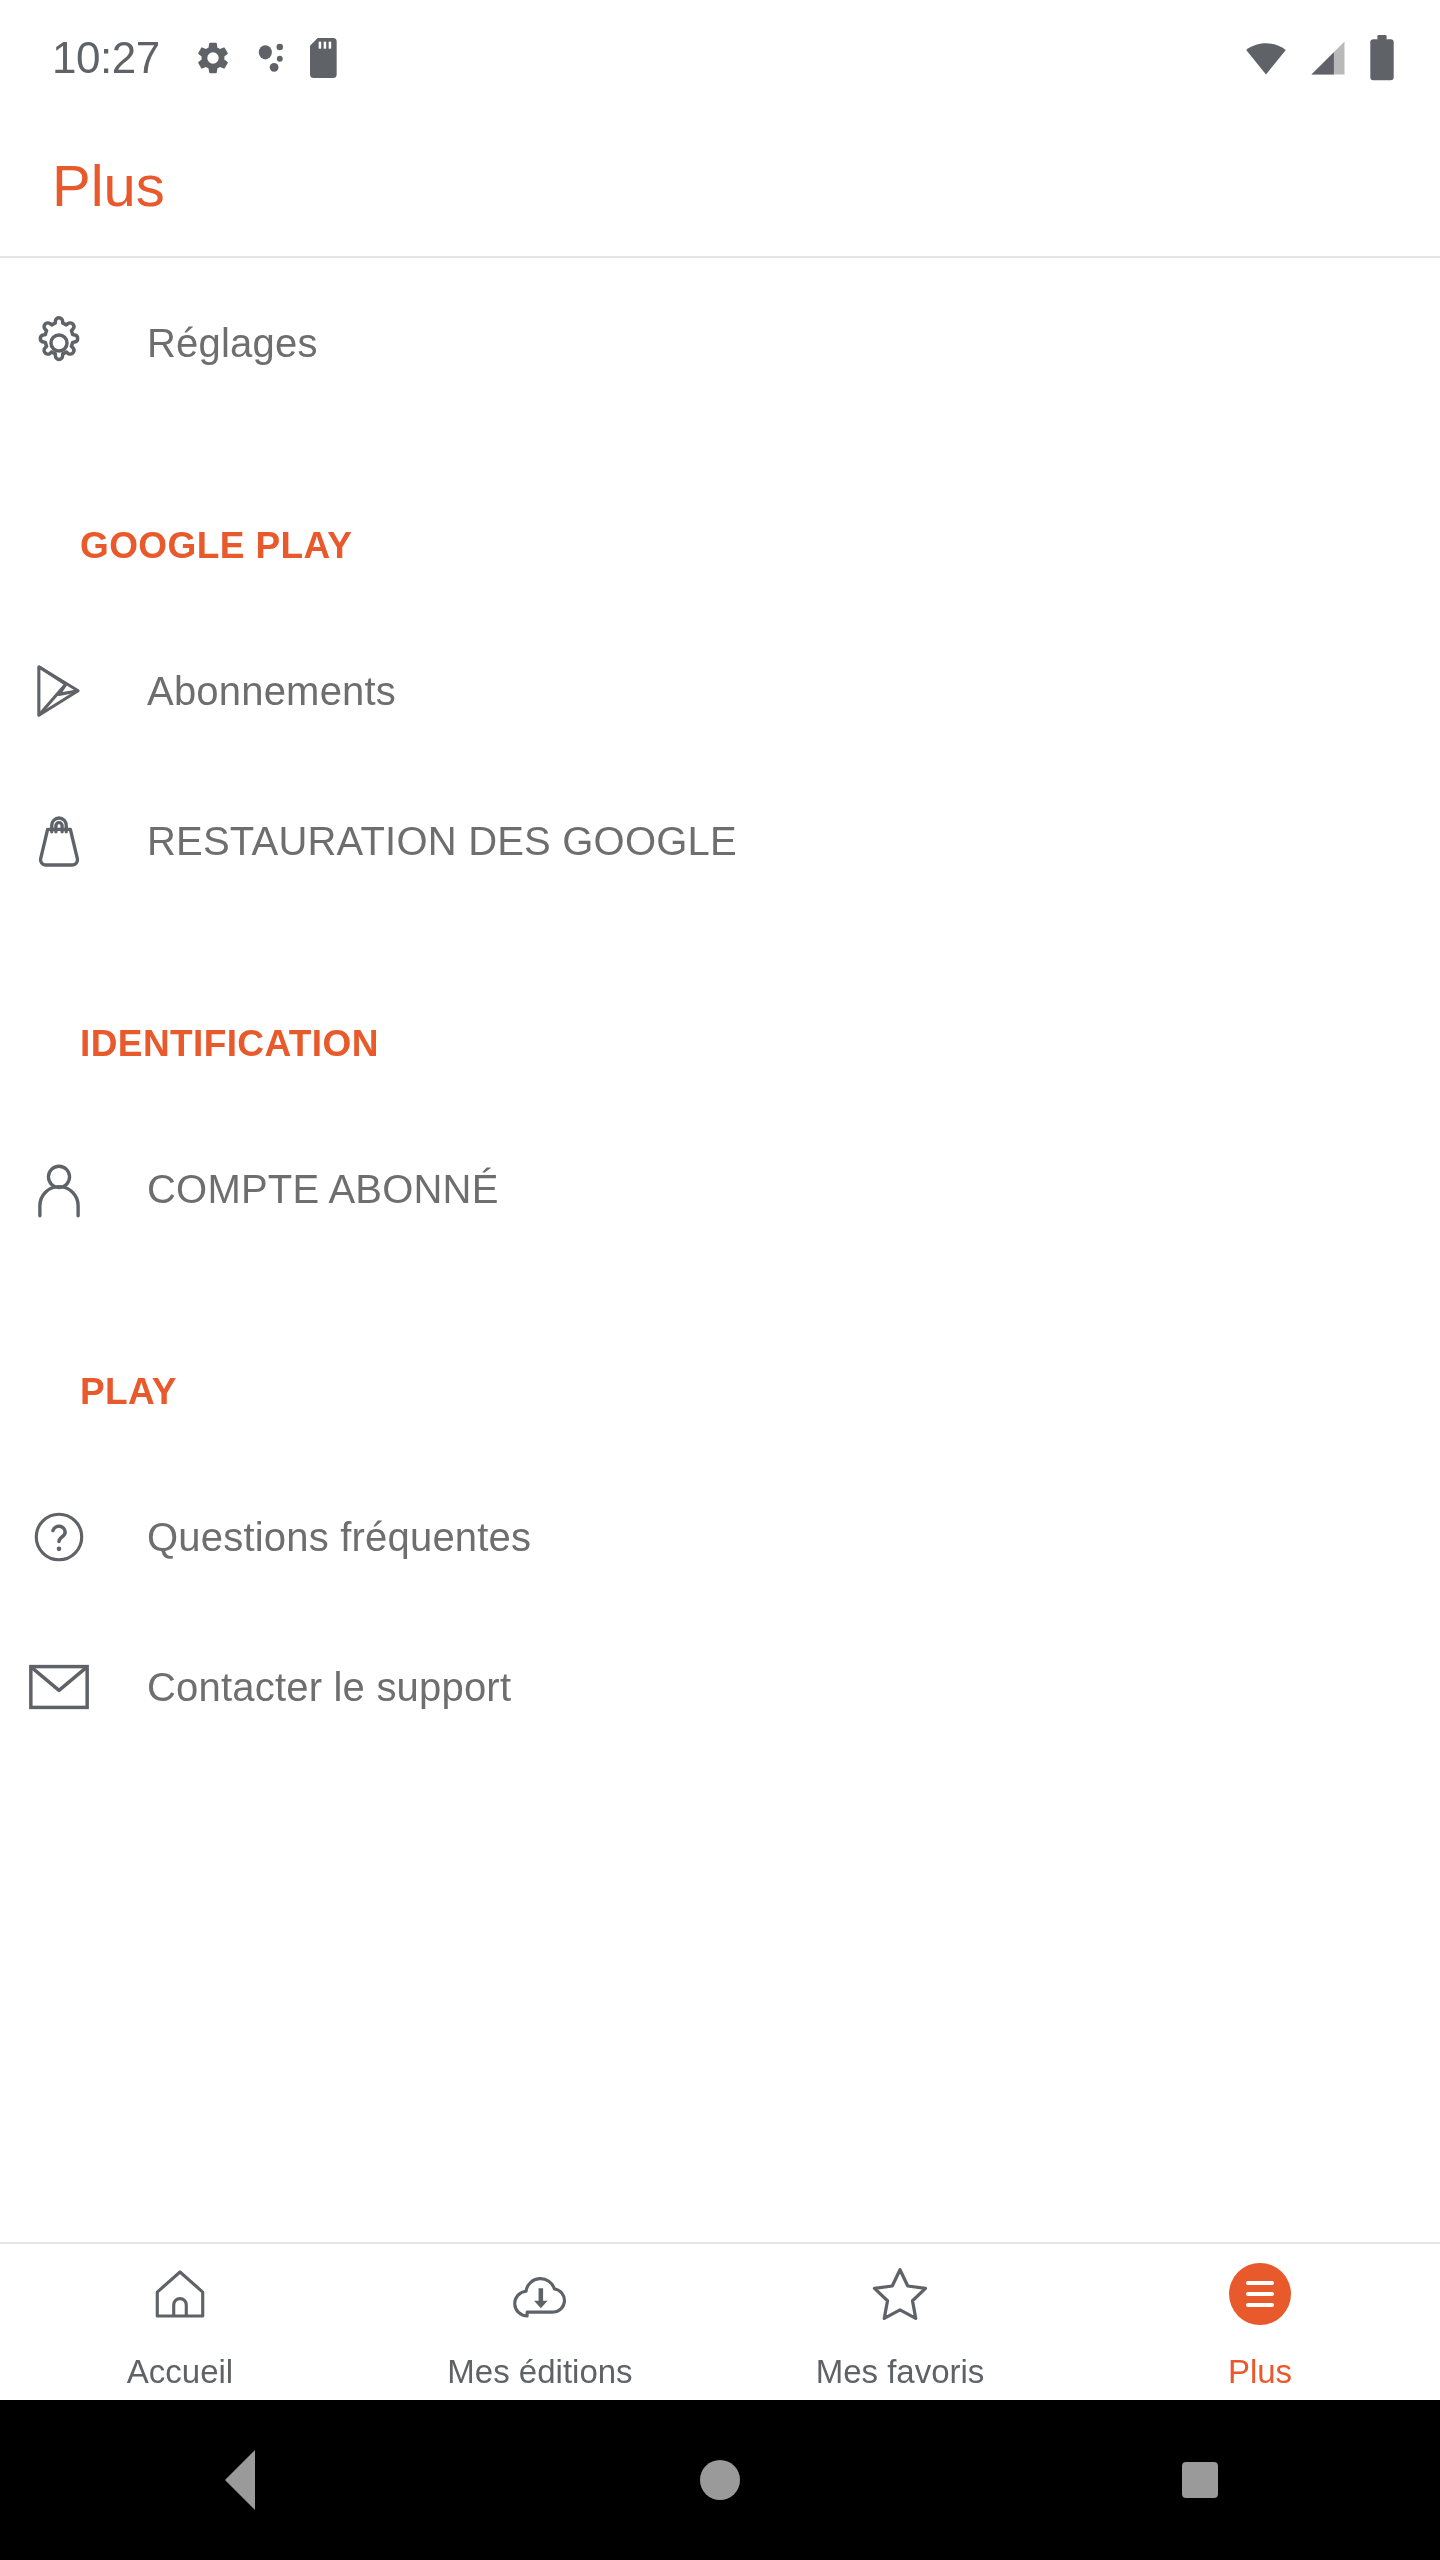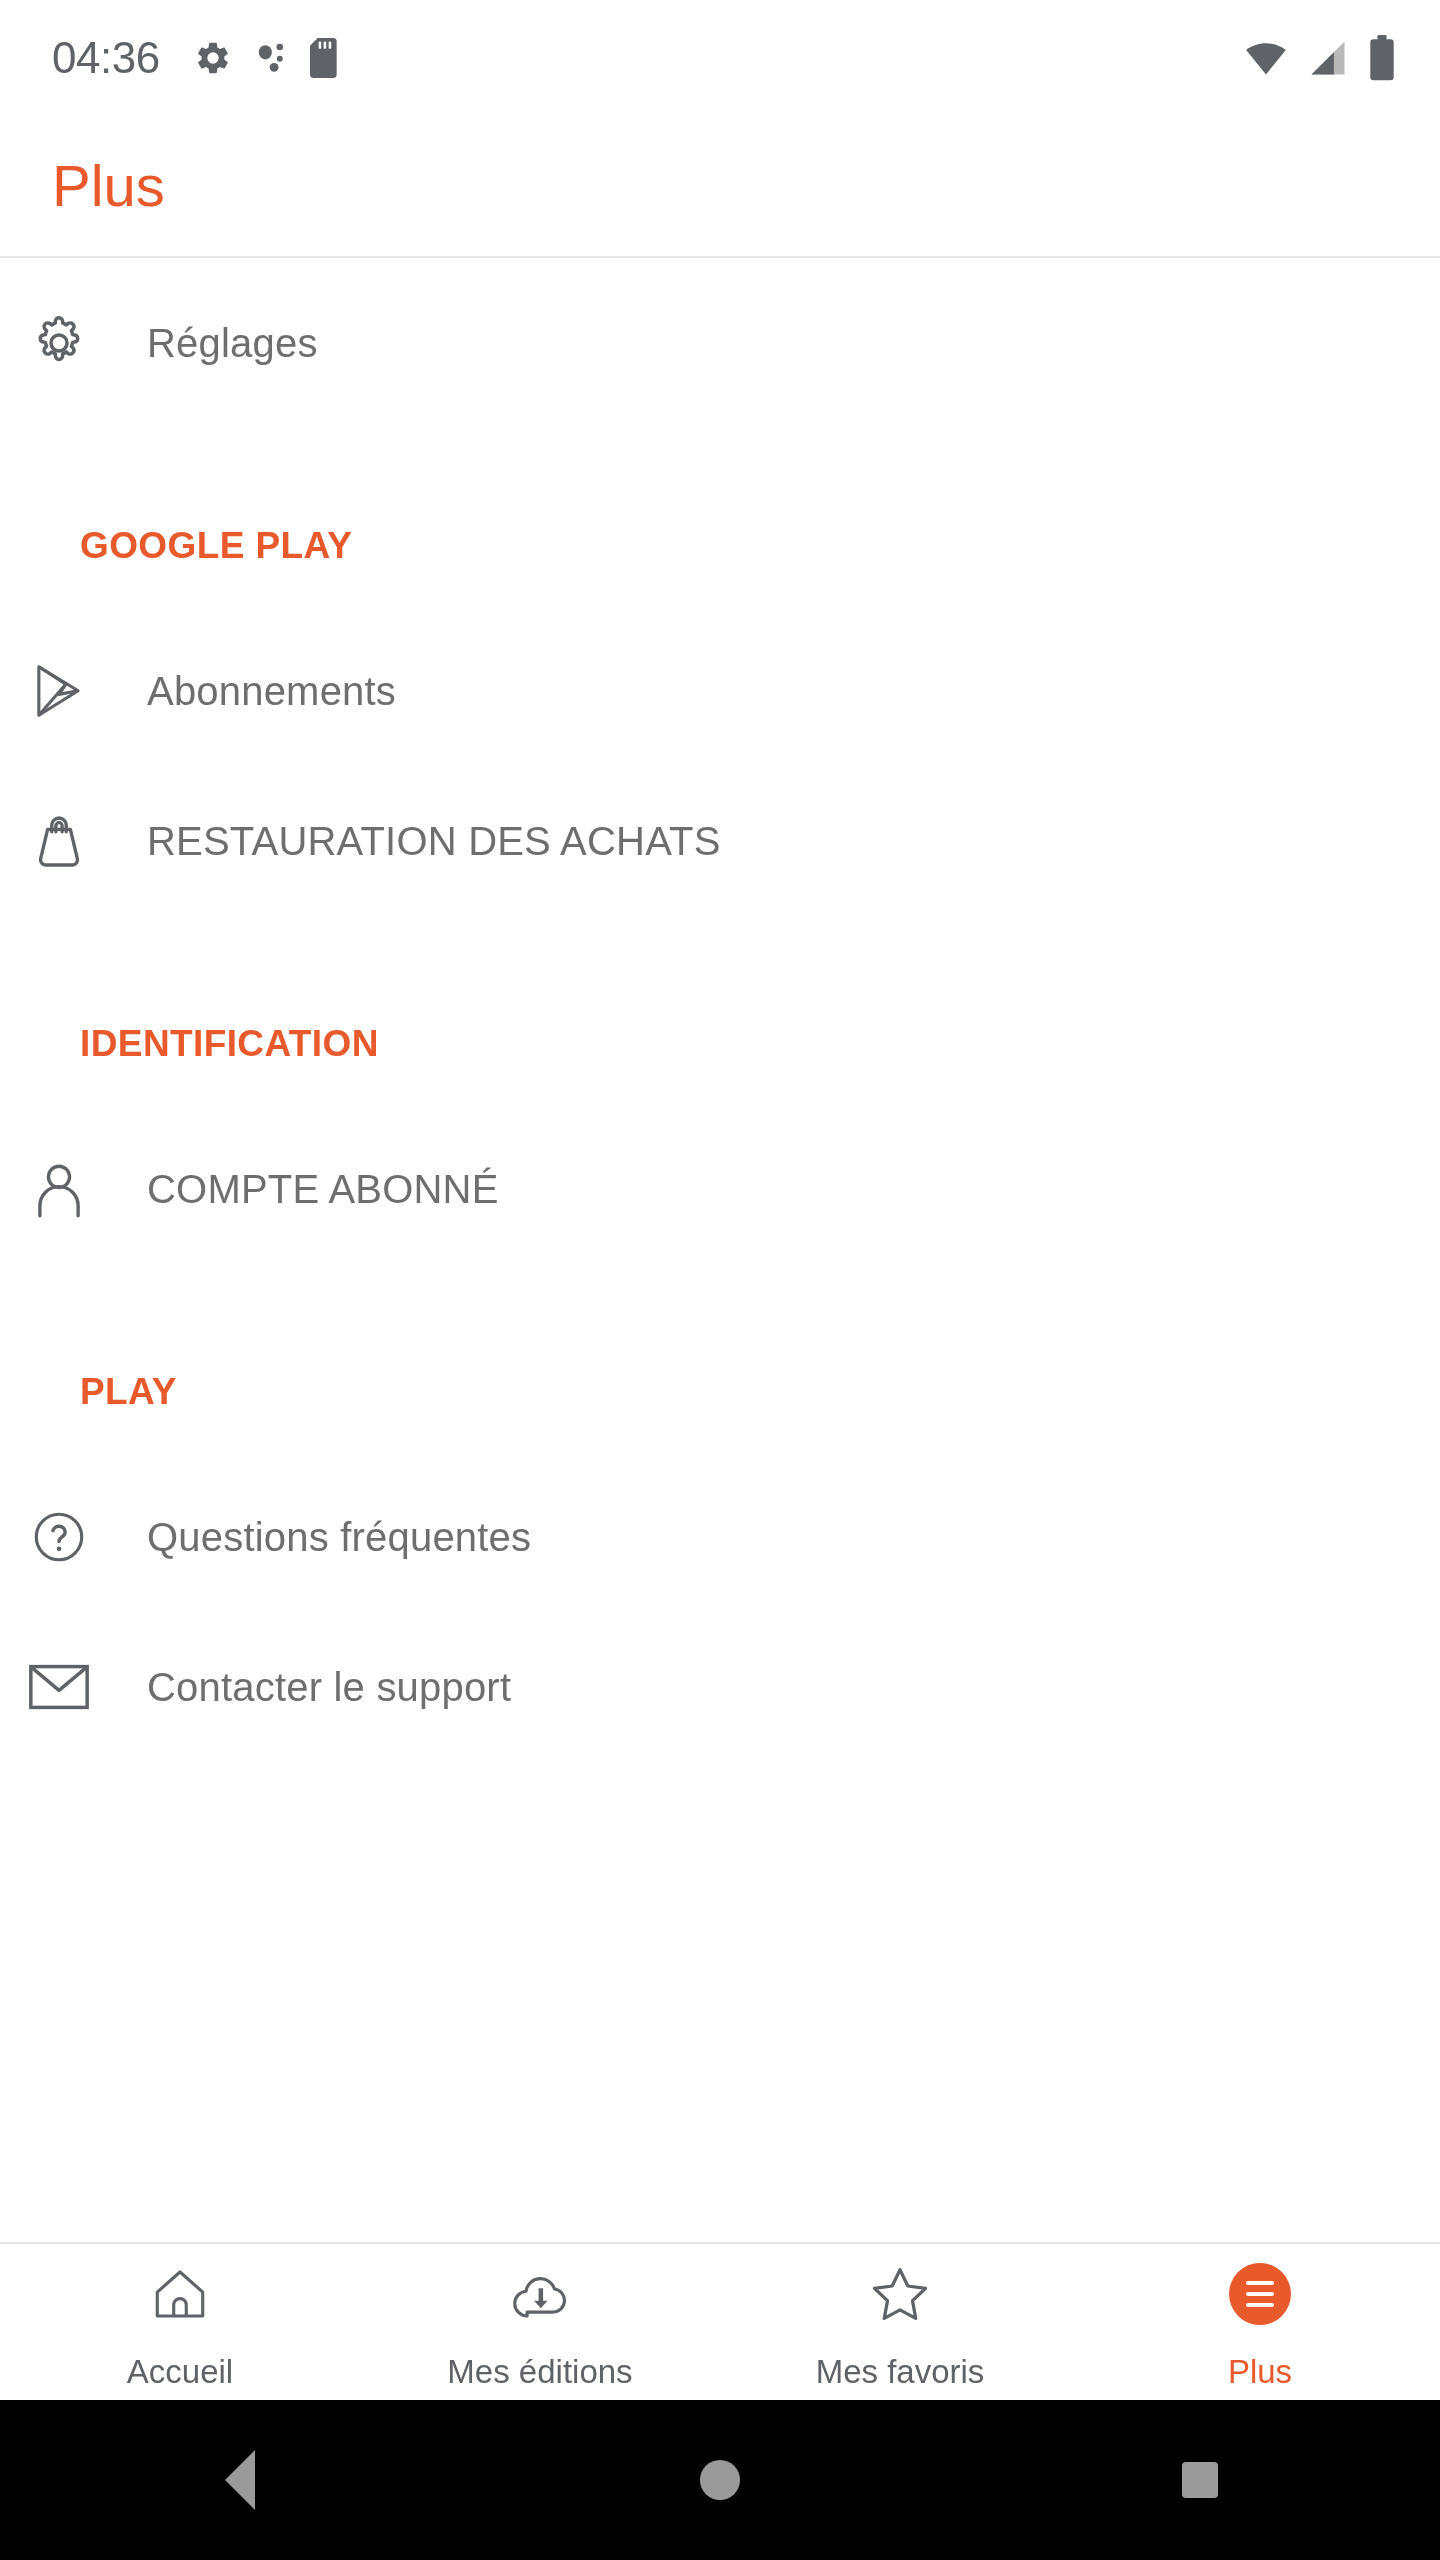--- a/index.html
+++ b/index.html
@@ -209,21 +209,21 @@
 
   svg { display: block; }
 </style>
 </head>
 <body>
 
 <div class="phone">
 
   <div class="status-bar">
     <div class="status-left">
-      <div class="status-clock">04:36</div>
+      <div class="status-clock">10:27</div>
       <div class="status-icons-left">
 
         <span>
           <svg width="38" height="38" viewBox="0 0 24 24">
             <path fill="#5f6368" d="M19.14 12.94a7.14 7.14 0 0 0 0-1.88l2.03-1.58a.5.5 0 0 0 .12-.64l-1.92-3.32a.5.5 0 0 0-.6-.22l-2.39.96a7.03 7.03 0 0 0-1.62-.94l-.36-2.54a.5.5 0 0 0-.5-.42h-3.84a.5.5 0 0 0-.5.42l-.36 2.54c-.58.24-1.12.56-1.62.94l-2.39-.96a.5.5 0 0 0-.6.22L2.67 8.84a.5.5 0 0 0 .12.64l2.03 1.58a7.14 7.14 0 0 0 0 1.88l-2.03 1.58a.5.5 0 0 0-.12.64l1.92 3.32c.12.21.37.3.6.22l2.39-.96c.5.38 1.04.7 1.62.94l.36 2.54c.4.25.25.42.5.42h3.84a.5.5 0 0 0 .5-.42l.36-2.54c.58-.24 1.12-.56 1.62-.94l2.39.96c.23.08.48-.1.6-.22l1.92-3.32a.5.5 0 0 0-.12-.64l-2.03-1.58zM12 15.6A3.6 3.6 0 1 1 12 8.4a3.6 3.6 0 0 1 0 7.2z"></path>
           </svg>
         </span>
 
         <span>
           <svg width="34" height="38" viewBox="0 0 24 26">
@@ -302,21 +302,21 @@
     </div>
 
     <div class="menu-row">
       <span class="menu-icon">
         <svg width="62" height="62" viewBox="0 0 24 24">
           <path fill="none" stroke="#5f6368" stroke-width="1.3" stroke-linejoin="round" d="M7.6 7.5h8.8l2.7 11.3a2 2 0 0 1-1.95 2.5H6.85A2 2 0 0 1 4.9 18.8L7.6 7.5z"></path>
           <path fill="none" stroke="#5f6368" stroke-width="1.3" stroke-linecap="round" d="M9.2 8.4V5.9a2.8 2.8 0 0 1 5.6 0v2.5"></path>
           <path fill="none" stroke="#5f6368" stroke-width="1.3" stroke-linecap="round" d="M10.8 8.4V6.1a1.2 1.2 0 0 1 2.4 0v2.3"></path>
         </svg>
       </span>
-      <span class="menu-label">RESTAURATION DES ACHATS</span>
+      <span class="menu-label">RESTAURATION DES GOOGLE</span>
     </div>
 
     <div class="sec-gap-top"></div>
 
     <div class="section-header">IDENTIFICATION</div>
 
     <div class="menu-row">
       <span class="menu-icon">
         <svg width="62" height="62" viewBox="0 0 24 24">
           <circle cx="12" cy="7.3" r="4.1" fill="none" stroke="#5f6368" stroke-width="1.3"></circle>

